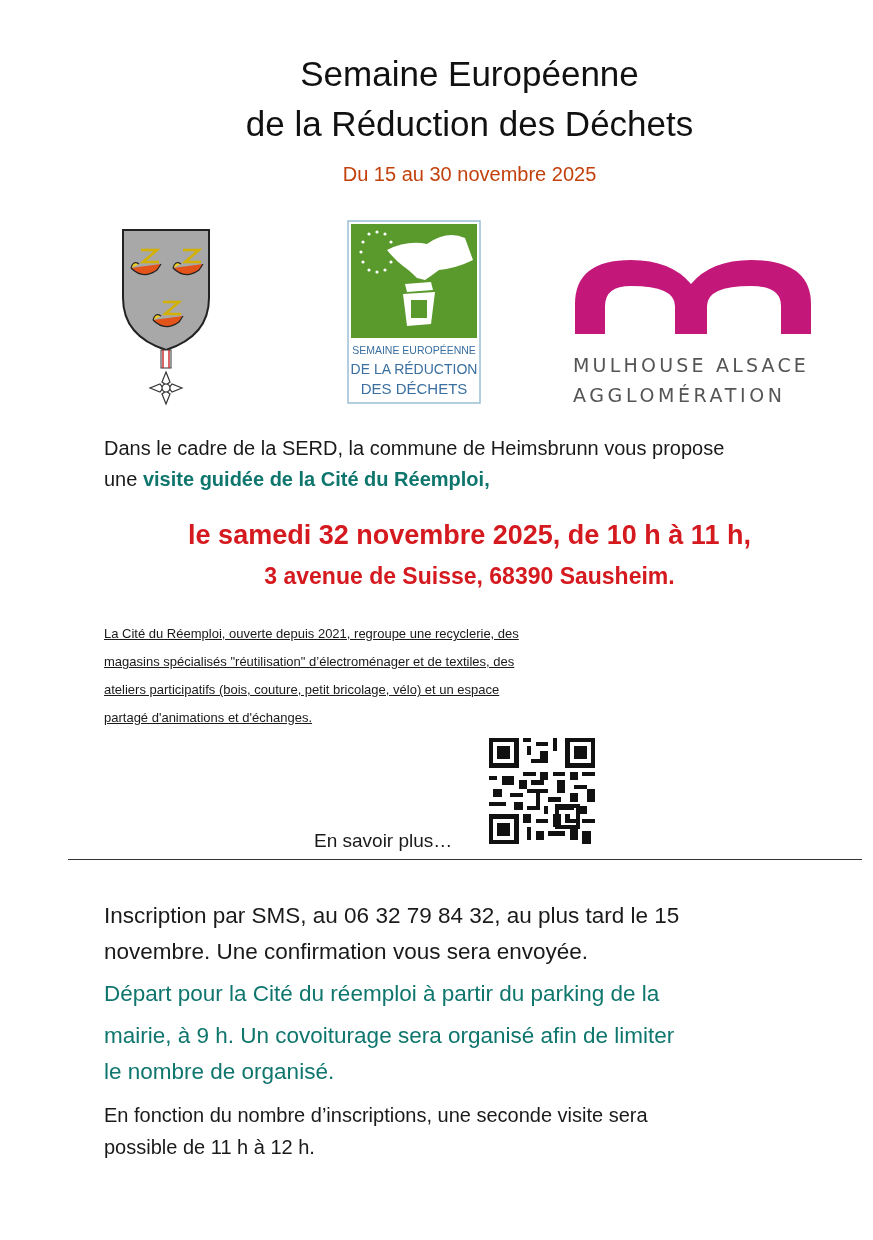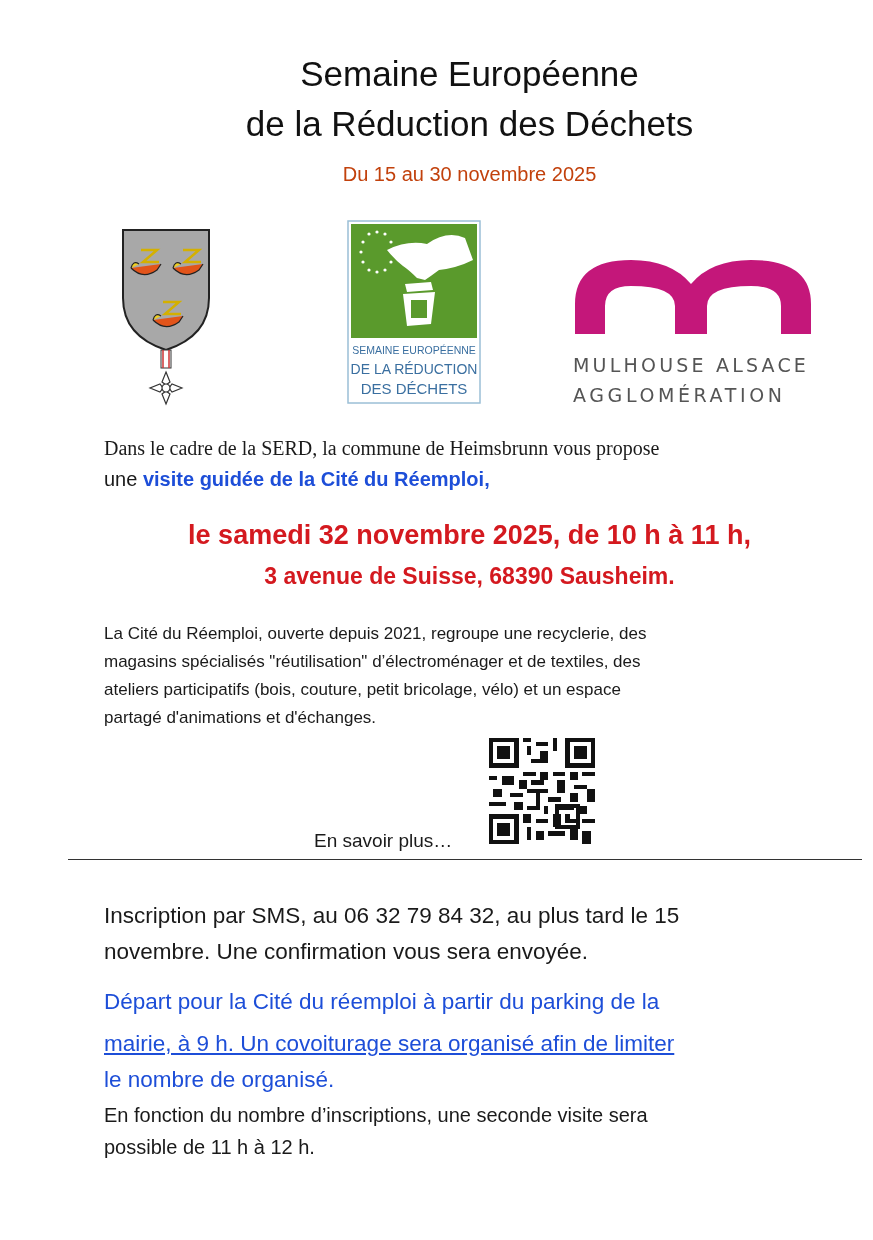--- a/index.html
+++ b/index.html
@@ -4,24 +4,24 @@
 <style>
   html, body { margin:0; padding:0; background:#ffffff; }
   body { width:873px; height:1240px; position:relative; font-family:"Liberation Sans", "DejaVu Sans", sans-serif; color:#1a1a1a; overflow:hidden; }
   .abs { position:absolute;padding-left:33px; }
   .title { left:0; width:873px; text-align:center; font-size:35px; line-height:44px; color:#111; }
   .dates { left:0; width:873px; top:163px; text-align:center; font-size:20px; color:#c2410c; }
   .logo-crest { left:88px; top:228px; width:90px; height:180px; }
   .logo-serd { left:314px; top:220px; width:134px; height:184px; }
   .logo-m2a { left:538px; top:256px; width:246px; height:150px; }
   .p { left:71px; font-size:20px; line-height:28px; color:#1a1a1a; }
-  .red { color:#1d4ed8;margin-top:8px; }
+  .red { color:#0f766e; }
   .bold { font-weight:bold; }
   .center-red { left:0; width:873px; text-align:center; color:#d4191f; font-weight:bold; }
-  .small { font-size:17px; line-height:28px; }
+  .small { font-size:13px; line-height:28px;text-decoration:underline; }
   .rule { left:68px; width:761px; top:859px; height:0; border-top:1.5px solid #333; }
   .qr { left:456px; top:738px; width:106px; height:106px; }
   .more { left:281px; top:830px; font-size:19px; color:#1a1a1a; }
   .big { font-size:22.5px; line-height:36px; }
 </style>
 </head>
 <body>
 
 <div class="abs title" style="top:52px;">Semaine Européenne</div>
 <div class="abs title" style="top:102px;">de la Réduction des Déchets</div>
@@ -83,21 +83,21 @@
 </div>
 
 <div class="abs logo-m2a">
   <svg width="246" height="150" viewBox="0 0 246 150">
     <path d="M4 78 V48 Q4 4 60 4 Q100 4 120 28 Q140 4 180 4 Q240 4 240 48 V78 H210 V50 Q210 30 180 30 Q136 30 136 50 V78 H104 V50 Q104 30 60 30 Q34 30 34 50 V78 Z" fill="#c4177a"></path>
     <text x="2" y="116" font-family="DejaVu Sans, sans-serif" font-size="19" letter-spacing="3.2" fill="#555">MULHOUSE ALSACE</text>
     <text x="2" y="146" font-family="DejaVu Sans, sans-serif" font-size="19" letter-spacing="3.6" fill="#555">AGGLOMÉRATION</text>
   </svg>
 </div>
 
-<div class="abs p" style="top:434px;font-family:Liberation Serif, serif;">Dans le cadre de la SERD, la commune de Heimsbrunn vous propose</div>
+<div class="abs p" style="top:434px;">Dans le cadre de la SERD, la commune de Heimsbrunn vous propose</div>
 <div class="abs p" style="top:465px;"><span>une </span><span class="red bold">visite guidée de la Cité du Réemploi,</span></div>
 
 <div class="abs center-red" style="top:520px; font-size:27px;">le samedi 32 novembre 2025, de 10 h à 11 h,</div>
 <div class="abs center-red" style="top:563px; font-size:23px;">3 avenue de Suisse, 68390 Sausheim.</div>
 
 <div class="abs p small" style="top:620px;">La Cité du Réemploi, ouverte depuis 2021, regroupe une recyclerie, des</div>
 <div class="abs p small" style="top:648px;">magasins spécialisés "réutilisation" d’électroménager et de textiles, des</div>
 <div class="abs p small" style="top:676px;">ateliers participatifs (bois, couture, petit bricolage, vélo) et un espace</div>
 <div class="abs p small" style="top:704px;">partagé d'animations et d'échanges.</div>
 
@@ -160,17 +160,17 @@
     </g>
   </svg>
 </div>
 
 <div class="abs rule"></div>
 
 <div class="abs p big" style="top:898px;">Inscription par SMS, au 06 32 79 84 32, au plus tard le 15</div>
 <div class="abs p big" style="top:934px;">novembre. Une confirmation vous sera envoyée.</div>
 
 <div class="abs p big red" style="top:976px;">Départ pour la Cité du réemploi à partir du parking de la</div>
-<div class="abs p big red" style="top:1018px;text-decoration:underline;">mairie, à 9 h.  Un covoiturage sera organisé afin de limiter</div>
+<div class="abs p big red" style="top:1018px;">mairie, à 9 h.  Un covoiturage sera organisé afin de limiter</div>
 <div class="abs p big red" style="top:1054px;">le nombre de organisé.</div>
 
 <div class="abs p" style="top:1101px;">En fonction du nombre d’inscriptions, une seconde visite sera</div>
 <div class="abs p" style="top:1133px;">possible de 11 h à 12 h.</div>
 
 </body></html>

